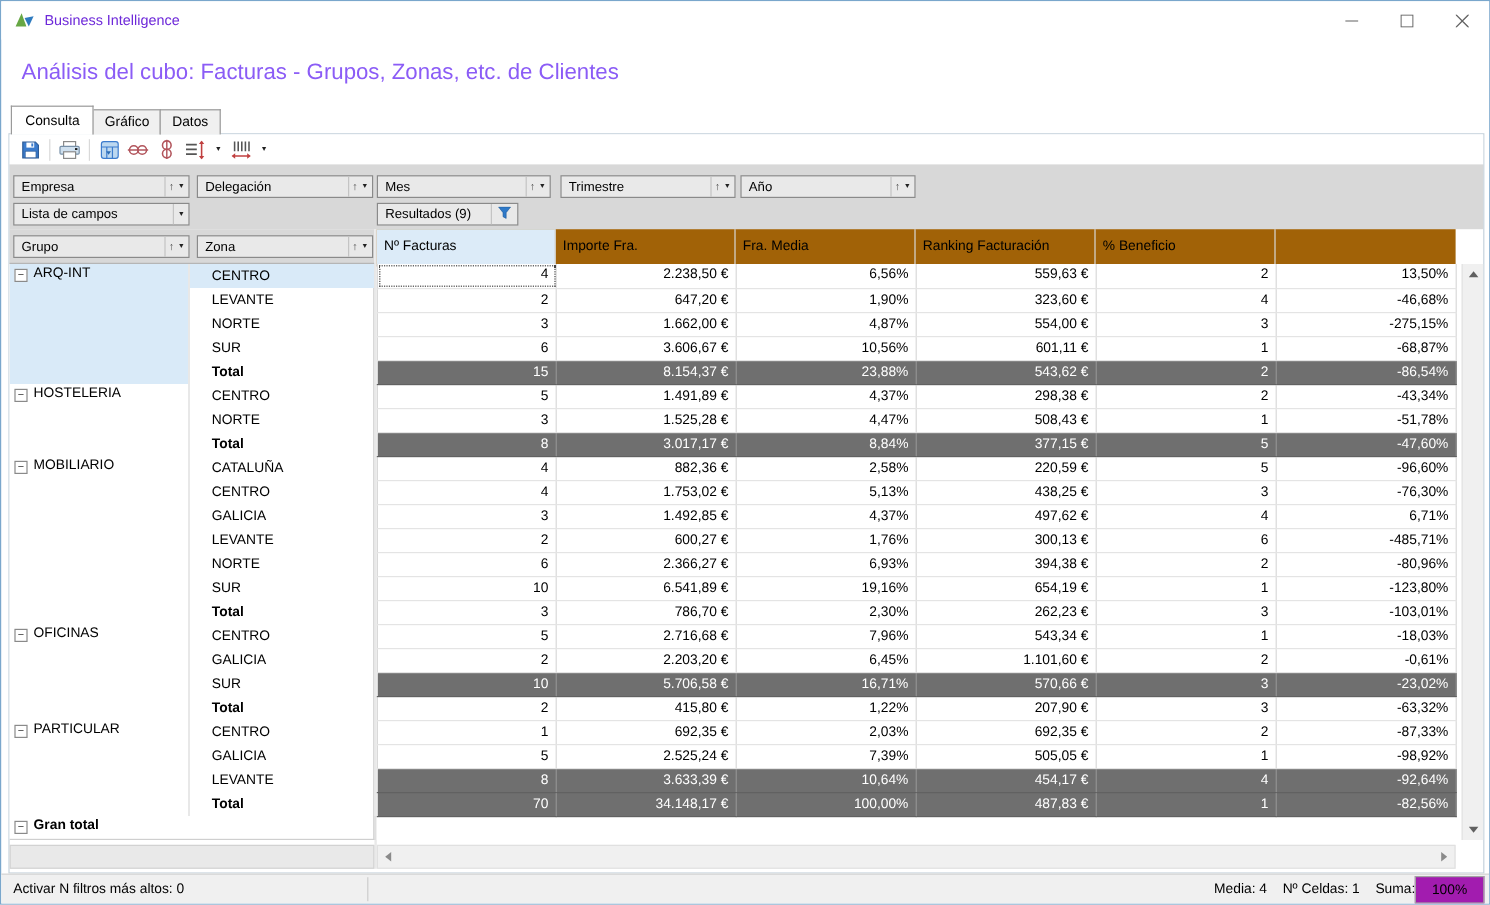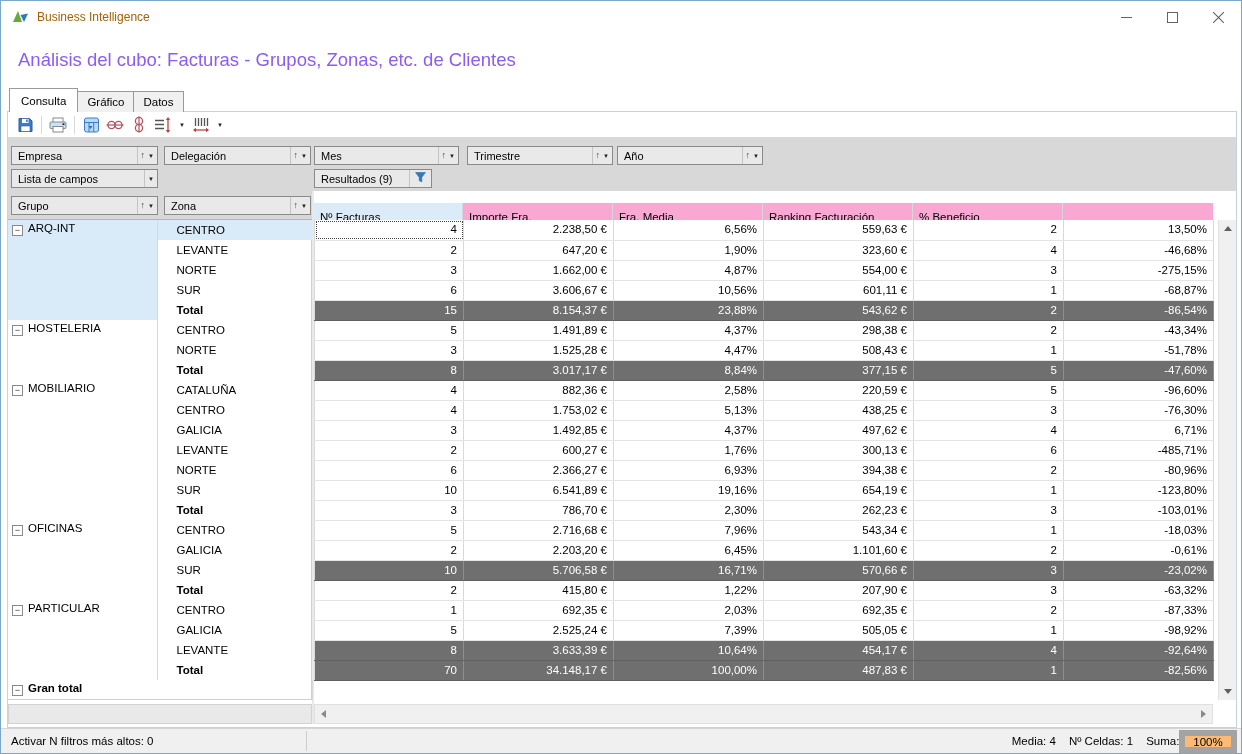--- a/index.html
+++ b/index.html
@@ -3,21 +3,21 @@
 <meta charset="utf-8">
 <style>
   *{box-sizing:border-box;margin:0;padding:0}
   html,body{background:#e8e8e8}
   body{font-family:"Liberation Sans",sans-serif;-webkit-font-smoothing:antialiased}
   .window{position:relative;width:1242px;height:754px;background:#fff;border:1px solid #7aa7cc;overflow:hidden}
 
   
   .titlebar{position:absolute;top:0;left:0;right:0;height:32px;background:#fff}
   .app-icon{position:absolute;left:11px;top:8px;width:18px;height:16px}
-  .app-title{position:absolute;left:36px;top:9px;font-size:12px;color:#a16207}
+  .app-title{position:absolute;left:36px;top:9px;font-size:12px;color:#6d28d9}
   .win-controls{position:absolute;right:0;top:0;height:32px;display:flex}
   .win-btn{width:46px;height:32px;display:flex;align-items:center;justify-content:center;color:#636363;cursor:default}
 
   
   .page-title{position:absolute;left:17px;top:48px;font-size:18.5px;color:#8b5cf6;white-space:nowrap}
 
   
   .tabbar{position:absolute;left:8px;top:87px;height:24px;display:flex;align-items:flex-end;z-index:6}
   .tab{height:21px;padding:0 9px;background:#f0f0f0;border:1px solid #9a9a9a;border-bottom:none;font-size:11.5px;display:flex;align-items:center;color:#000;cursor:pointer;margin-right:-1px}
   .tab.active{height:24px;background:#fff;z-index:7;padding:0 11px}
@@ -35,21 +35,21 @@
   .filterbg{position:absolute;left:0;top:25px;right:0;height:54px;background:#d8d8d8}
   .hdrleft{position:absolute;left:0;top:79px;width:304px;height:29px;background:#d8d8d8;border-bottom:1px solid #b5b5b5}
   .chip{position:absolute;height:19px;background:#e9e9e9;border:1px solid #8a8a8a;display:flex;align-items:center;font-size:11px;color:#000;cursor:pointer}
   .chip .lbl{flex:1;padding:0 4px 0 6px;white-space:nowrap;overflow:hidden}
   .chip .ctrl{display:flex;align-items:center;height:100%;border-left:1px solid #c4c4c4;padding:0 3px}
   .chip .sort{font-size:9px;color:#444;margin-right:3px;line-height:1}
   .chip .car{font-size:6px;color:#222;line-height:1}
   .chip .funnel{margin:0 2px}
 
   
-  .colhdr{position:absolute;top:91px;left:306px;width:899px;height:31px;background:#f9a8d4;border-bottom:1px solid #a2a2a2;display:flex}
+  .colhdr{position:absolute;top:79px;left:306px;width:899px;height:31px;background:#a16207;border-bottom:1px solid #a2a2a2;display:flex}
   .hc{border-right:1px solid #d8d8d8;font-size:11.5px;padding-left:6px;line-height:28px;white-space:nowrap;overflow:hidden;cursor:pointer}
   .hc.sel{background:#dcebf8}
 
   
   .split{position:absolute;left:304px;top:79px;width:2px;height:533px;background:#e9e9e9}
 
   
   .leftwrap{position:absolute;left:0;top:108px;width:304px;height:480px;border-right:1px solid #cfcfcf;border-bottom:1px solid #cfcfcf;background:#fff}
   table{border-collapse:collapse;table-layout:fixed}
   table.left{width:304px}
@@ -80,21 +80,21 @@
   .tri-rt{width:0;height:0;border-top:4px solid transparent;border-bottom:4px solid transparent;border-left:5px solid #8a8a8a}
   .hscroll-left{position:absolute;left:0;top:592px;width:304px;height:20px;background:#e9e9e9;border:1px solid #d2d2d2}
   .hscroll-data{position:absolute;left:306px;top:592px;width:899px;height:20px;background:#f0f0f0;border:1px solid #e0e0e0}
   .harrow{position:absolute;top:0;width:17px;height:18px;display:flex;align-items:center;justify-content:center;cursor:pointer}
 
   
   .statusbar{position:absolute;left:0;right:0;top:727px;height:25px;background:#f0f0f0;border-top:1px solid #d5d5d5;font-size:11.5px;color:#000}
   .status-left{position:absolute;left:10px;top:0;line-height:25px}
   .ssep{position:absolute;left:305px;top:2px;bottom:2px;width:1px;background:#cdcdcd}
   .status-stats{position:absolute;right:52px;top:0;line-height:25px;display:flex;gap:13px}
-  .zoom-badge{position:absolute;right:4px;top:1px;width:58px;height:23px;background:#fdba74;border:6px solid #a3a3a3;display:flex;align-items:center;justify-content:center;cursor:pointer}
+  .zoom-badge{position:absolute;right:4px;top:1px;width:58px;height:23px;background:#a21caf;border:1px solid #a3a3a3;display:flex;align-items:center;justify-content:center;cursor:pointer}
 </style>
 </head>
 <body>
 
 <div class="window">
 
   <div class="titlebar">
     <span class="app-icon">
       <svg width="18" height="16" viewBox="0 0 18 16">
         <path d="M1 13 L6 2 L10 13 Z" fill="#67a744"></path>

